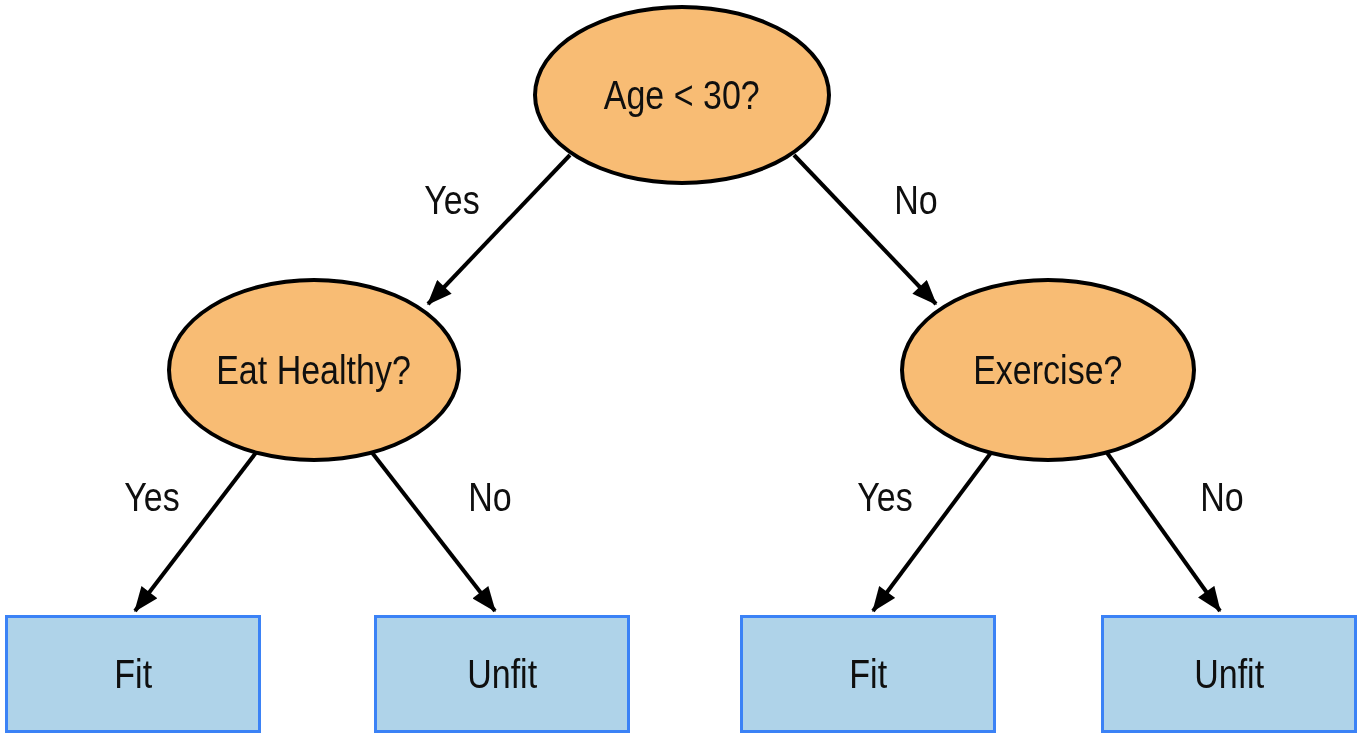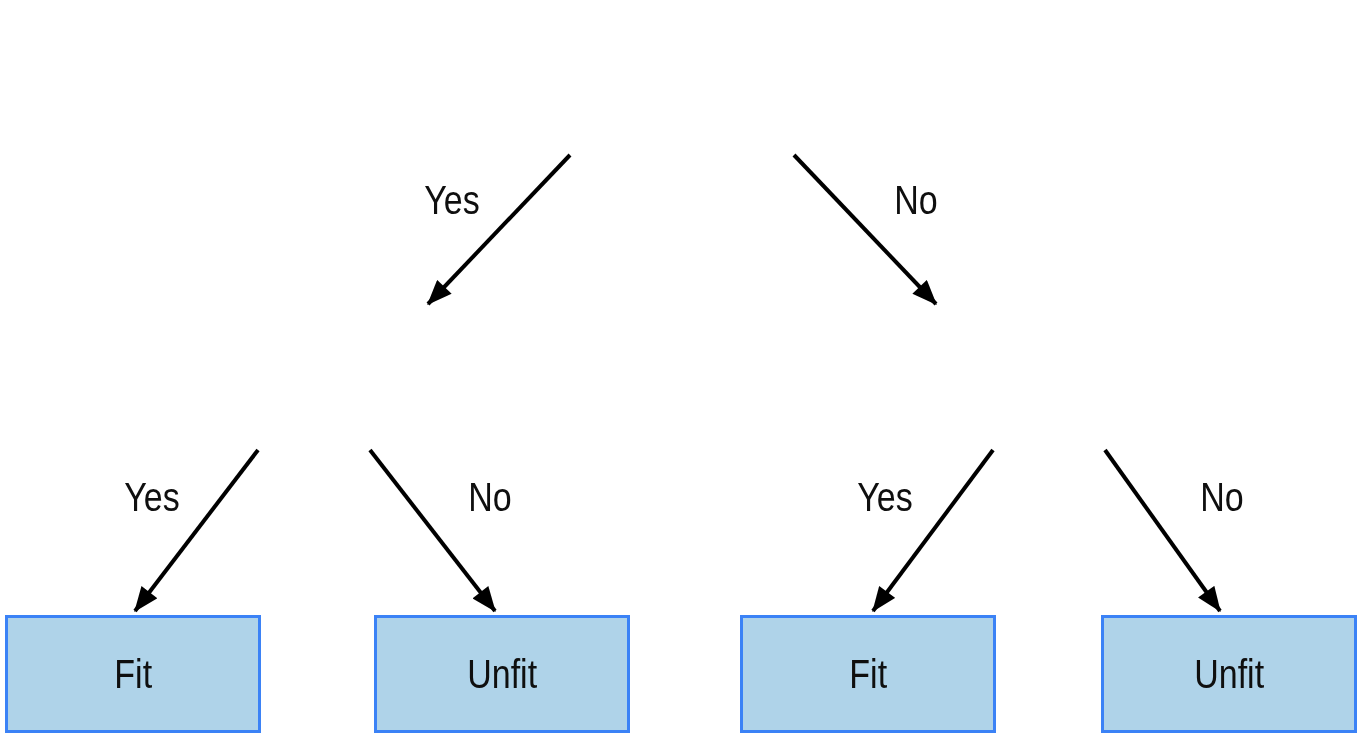--- a/index.html
+++ b/index.html
@@ -67,22 +67,31 @@
       </marker>
     </defs>
     <line x1="570" y1="155" x2="428" y2="304" stroke="#000000" stroke-width="4" marker-end="url(#arrowhead)"></line>
     <line x1="794" y1="155" x2="936" y2="304" stroke="#000000" stroke-width="4" marker-end="url(#arrowhead)"></line>
     <line x1="258" y1="450" x2="135" y2="611" stroke="#000000" stroke-width="4" marker-end="url(#arrowhead)"></line>
     <line x1="370" y1="450" x2="495" y2="611" stroke="#000000" stroke-width="4" marker-end="url(#arrowhead)"></line>
     <line x1="993" y1="450" x2="873" y2="611" stroke="#000000" stroke-width="4" marker-end="url(#arrowhead)"></line>
     <line x1="1105" y1="450" x2="1220" y2="611" stroke="#000000" stroke-width="4" marker-end="url(#arrowhead)"></line>
   </svg>
 
+  <div class="node node-ellipse" style="left: 533px; top: 5px; width: 298px; height: 180px; background: rgb(248, 188, 116);">
+    <span class="txt">Age &lt; 30?</span>
+  </div>
 
+  <div class="node node-ellipse" style="left: 167px; top: 278px; width: 294px; height: 184px; background: rgb(248, 188, 116);">
+    <span class="txt">Eat Healthy?</span>
+  </div>
 
+  <div class="node node-ellipse" style="left: 900px; top: 278px; width: 296px; height: 184px; background: rgb(248, 188, 116);">
+    <span class="txt">Exercise?</span>
+  </div>
 
   <div class="node node-rect" style="left: 5px; top: 615px; width: 256px; height: 118px; background: rgb(175, 211, 233);">
     <span class="txt">Fit</span>
   </div>
 
   <div class="node node-rect" style="left: 374px; top: 615px; width: 256px; height: 118px; background: rgb(175, 211, 233);">
     <span class="txt">Unfit</span>
   </div>
 
   <div class="node node-rect" style="left: 740px; top: 615px; width: 256px; height: 118px; background: rgb(175, 211, 233);">

